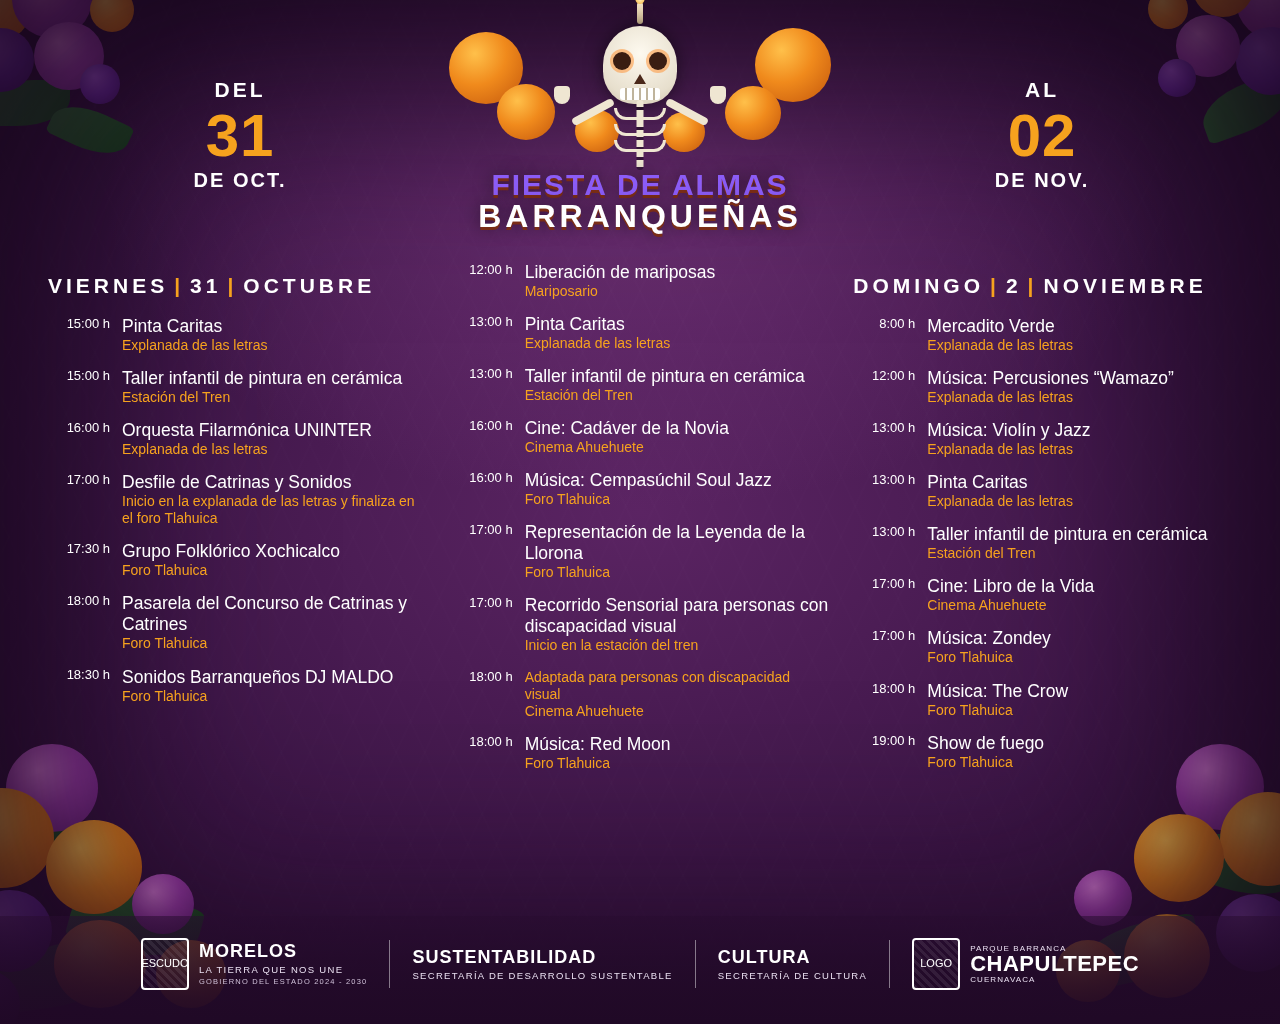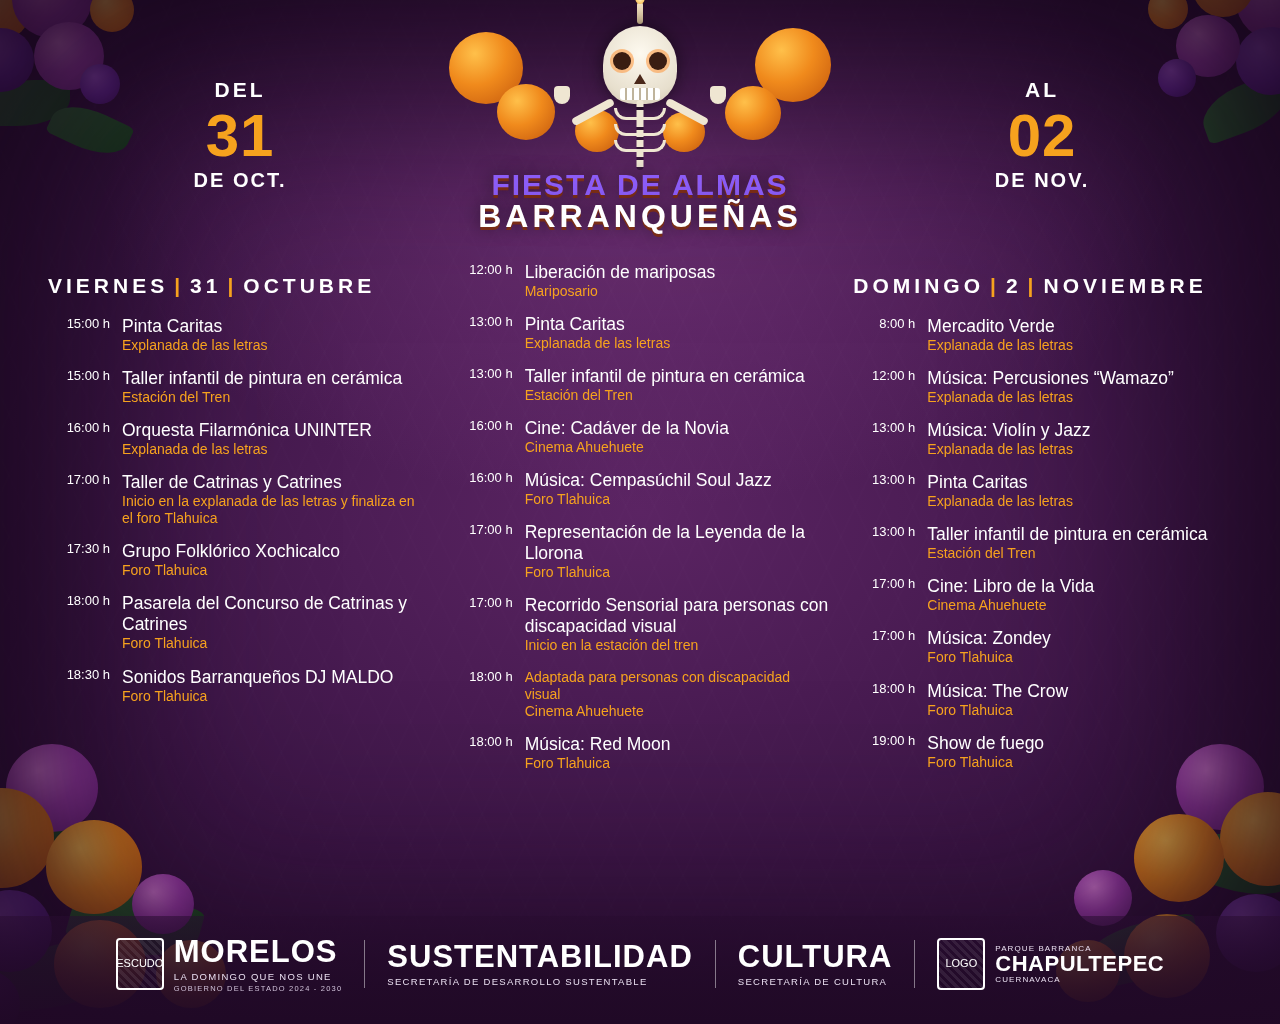--- a/index.html
+++ b/index.html
@@ -146,21 +146,21 @@
     display:flex; align-items:center; justify-content:center; gap:22px;
   }
   .f-item { display:flex; align-items:center; gap:10px; }
   .f-divider { width:1px; height:48px; background:rgba(255,255,255,.45); }
   .glyph-box {
     width:48px; height:52px; border:2px solid #fff; border-radius:4px;
     display:flex; align-items:center; justify-content:center;
     font-size:11px; line-height:1.05; text-align:center; color:#fff;
     background:repeating-linear-gradient(45deg, rgba(255,255,255,.08) 0 3px, transparent 3px 6px);
   }
-  .f-main { font-size:31px; font-weight:bold; letter-spacing:1px; color:#fff; line-height:1; }
+  .f-main { font-size:18px; font-weight:bold; letter-spacing:1px; color:#fff; line-height:1; }
   .f-sub { font-size:9.5px; letter-spacing:1.3px; color:#e9dff0; margin-top:4px; }
   .f-sub2 { font-size:7.5px; letter-spacing:1.2px; color:#cfc0d8; margin-top:2px; }
   .f-main-sm { font-size:22px; font-weight:bold; letter-spacing:.5px; color:#fff; line-height:1; }
   .f-tiny { font-size:8px; letter-spacing:1.1px; color:#e9dff0; }
   .chap-text { text-align:left; }
 </style>
 </head>
 <body>
 
 <div class="bg"></div>
@@ -290,21 +290,21 @@
     <div class="ev">
       <div class="ev-time">16:00 h</div>
       <div class="ev-body">
         <div class="ev-title">Orquesta Filarmónica UNINTER</div>
         <div class="ev-place">Explanada de las letras</div>
       </div>
     </div>
     <div class="ev">
       <div class="ev-time">17:00 h</div>
       <div class="ev-body">
-        <div class="ev-title">Taller de Catrinas y Catrines</div>
+        <div class="ev-title">Desfile de Catrinas y Sonidos</div>
         <div class="ev-place">Inicio en la explanada de las letras y finaliza en el foro Tlahuica</div>
       </div>
     </div>
     <div class="ev">
       <div class="ev-time">17:30 h</div>
       <div class="ev-body">
         <div class="ev-title">Grupo Folklórico Xochicalco</div>
         <div class="ev-place">Foro Tlahuica</div>
       </div>
     </div>
@@ -463,21 +463,21 @@
 </div>
 
 <div class="footer-band"></div>
 
 <div class="footer">
 
   <div class="f-item">
     <div class="glyph-box">ESCUDO</div>
     <div class="chap-text">
       <div class="f-main">MORELOS</div>
-      <div class="f-sub">LA DOMINGO QUE NOS UNE</div>
+      <div class="f-sub">LA TIERRA QUE NOS UNE</div>
       <div class="f-sub2">GOBIERNO DEL ESTADO  2024 - 2030</div>
     </div>
   </div>
 
   <div class="f-divider"></div>
 
   <div class="f-item">
     <div class="chap-text">
       <div class="f-main">SUSTENTABILIDAD</div>
       <div class="f-sub">SECRETARÍA DE DESARROLLO SUSTENTABLE</div>

